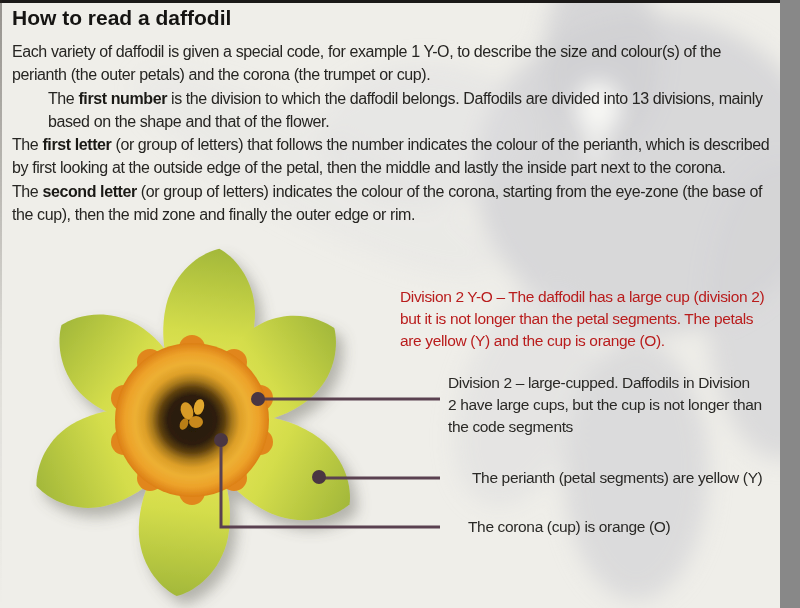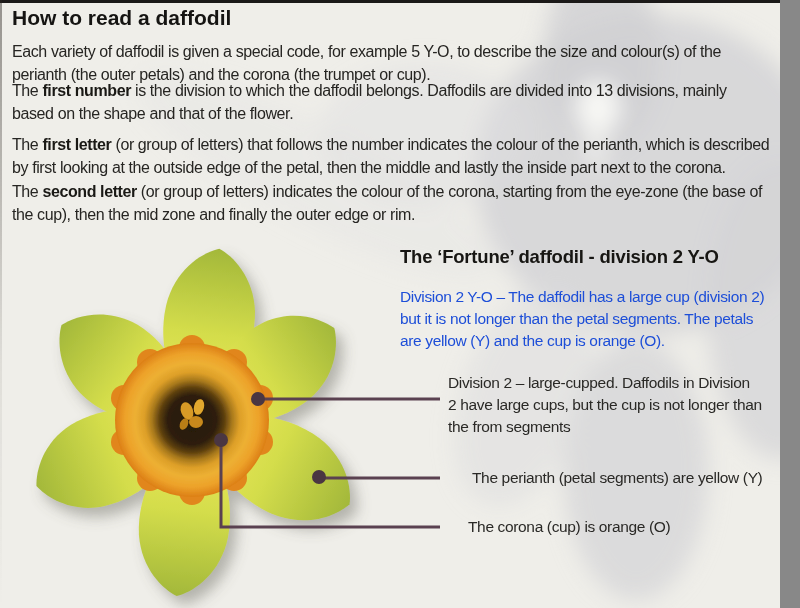--- a/index.html
+++ b/index.html
@@ -18,29 +18,29 @@
 
   .title{
     position:absolute;left:12px;top:6px;z-index:2;
     font-size:21px;font-weight:700;color:#151412;letter-spacing:0px;
   }
   .para{
     position:absolute;left:12px;z-index:2;
     font-size:16px;line-height:22.5px;letter-spacing:-0.4px;color:#262522;
   }
   .para b,.para .b{font-weight:700;color:#1a1915;}
-  .p1{top:41px;} .p2{top:80px;} .p3{top:134px;} .p4{top:181px;}
+  .p1{top:41px;} .p2{top:88px;margin-left:36px;} .p3{top:134px;} .p4{top:181px;}
 
   .fheading{
     position:absolute;left:400px;top:246px;z-index:2;
     font-size:18.5px;font-weight:700;color:#171613;letter-spacing:-0.2px;
   }
   .fpara{
     position:absolute;left:400px;top:286px;z-index:2;
-    font-size:15.5px;line-height:22px;letter-spacing:-0.35px;color:#1d4ed8;
+    font-size:15.5px;line-height:22px;letter-spacing:-0.35px;color:#b91c1c;
   }
   .callout{
     position:absolute;left:448px;z-index:2;
     font-size:15.5px;line-height:22px;letter-spacing:-0.35px;color:#2a2926;
   }
   .c1{top:372px;} .c2{top:467px;margin-left:24px;} .c3{top:516px;margin-left:20px;}
 </style>
 </head>
 <body>
 
@@ -62,21 +62,21 @@
       <ellipse cx="525" cy="395" rx="62" ry="115" fill="#dcdcde" opacity="0.55" transform="rotate(20 525 395)"></ellipse>
       <ellipse cx="425" cy="135" rx="105" ry="72" fill="#dddddf" opacity="0.45"></ellipse>
       <ellipse cx="315" cy="175" rx="200" ry="48" fill="#e2e2e3" opacity="0.35" transform="rotate(28 315 175)"></ellipse>
       <ellipse cx="598" cy="108" rx="22" ry="26" fill="#fafaf7" opacity="0.95"></ellipse>
       <ellipse cx="596" cy="145" rx="9" ry="24" fill="#f4f4f1" opacity="0.9"></ellipse>
     </g>
   </svg>
 
   <div class="title">How to read a daffodil</div>
   <div class="para p1">
-      <div><span>Each variety of daffodil is given a special code, for example 5 Y-O, to describe the size and colour(s) of the</span></div>
+      <div><span>Each variety of daffodil is given a special code, for example 1 Y-O, to describe the size and colour(s) of the</span></div>
       <div><span>perianth (the outer petals) and the corona (the trumpet or cup).</span></div>
     </div>
   <div class="para p2">
       <div><span>The </span><span class="b">first number</span><span> is the division to which the daffodil belongs. Daffodils are divided into 13 divisions, mainly</span></div>
       <div><span>based on the shape and that of the flower.</span></div>
     </div>
   <div class="para p3">
       <div><span>The </span><span class="b">first letter</span><span> (or group of letters) that follows the number indicates the colour of the perianth, which is described</span></div>
       <div><span>by first looking at the outside edge of the petal, then the middle and lastly the inside part next to the corona.</span></div>
     </div>
@@ -134,31 +134,30 @@
         <g>
           <ellipse cx="187" cy="181" rx="6" ry="9" fill="#d79a26" transform="rotate(-20 187 181)"></ellipse>
           <ellipse cx="199" cy="177" rx="5" ry="8" fill="#e2a82e" transform="rotate(15 199 177)"></ellipse>
           <ellipse cx="196" cy="192" rx="7" ry="6" fill="#c8891c"></ellipse>
           <ellipse cx="184" cy="194" rx="4" ry="6" fill="#b97e18" transform="rotate(25 184 194)"></ellipse>
         </g>
       </g>
     </g>
   </svg>
 
-  <div class="fheading">The ‘Fortune’ daffodil - division 2 Y-O</div>
   <div class="fpara">
       <div>Division 2 Y-O – The daffodil has a large cup (division 2)</div>
       <div>but it is not longer than the petal segments. The petals</div>
       <div>are yellow (Y) and the cup is orange (O).</div>
     </div>
 
   <div class="callout c1">
       <div>Division 2 – large-cupped. Daffodils in Division</div>
       <div>2 have large cups, but the cup is not longer than</div>
-      <div>the from segments</div>
+      <div>the code segments</div>
     </div>
   <div class="callout c2">
       <div>The perianth (petal segments) are yellow (Y)</div>
     </div>
   <div class="callout c3">
       <div>The corona (cup) is orange (O)</div>
     </div>
 
   <svg class="lines" width="800" height="608" viewBox="0 0 800 608">
     <g fill="none" stroke-width="3" stroke-linecap="butt">

